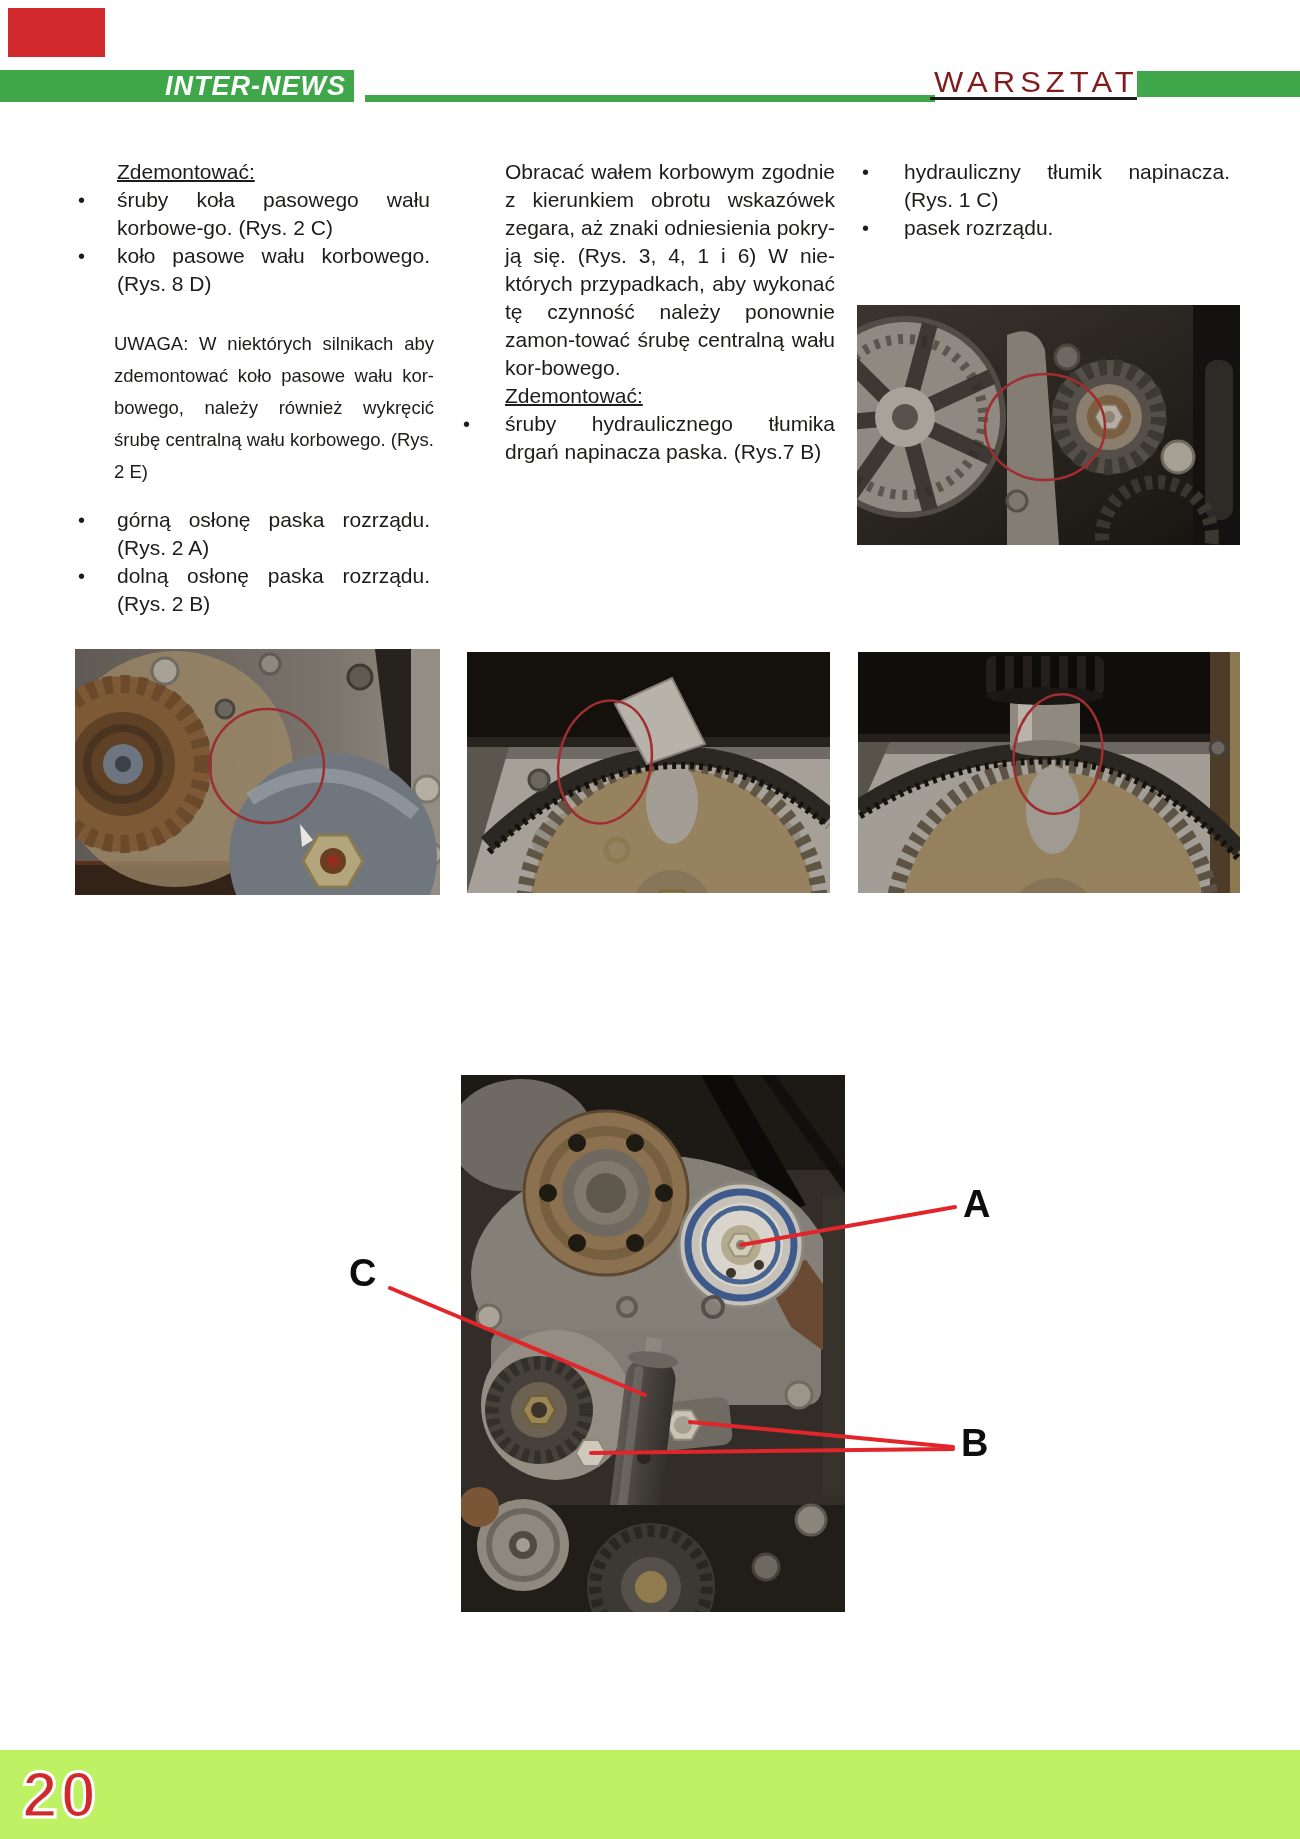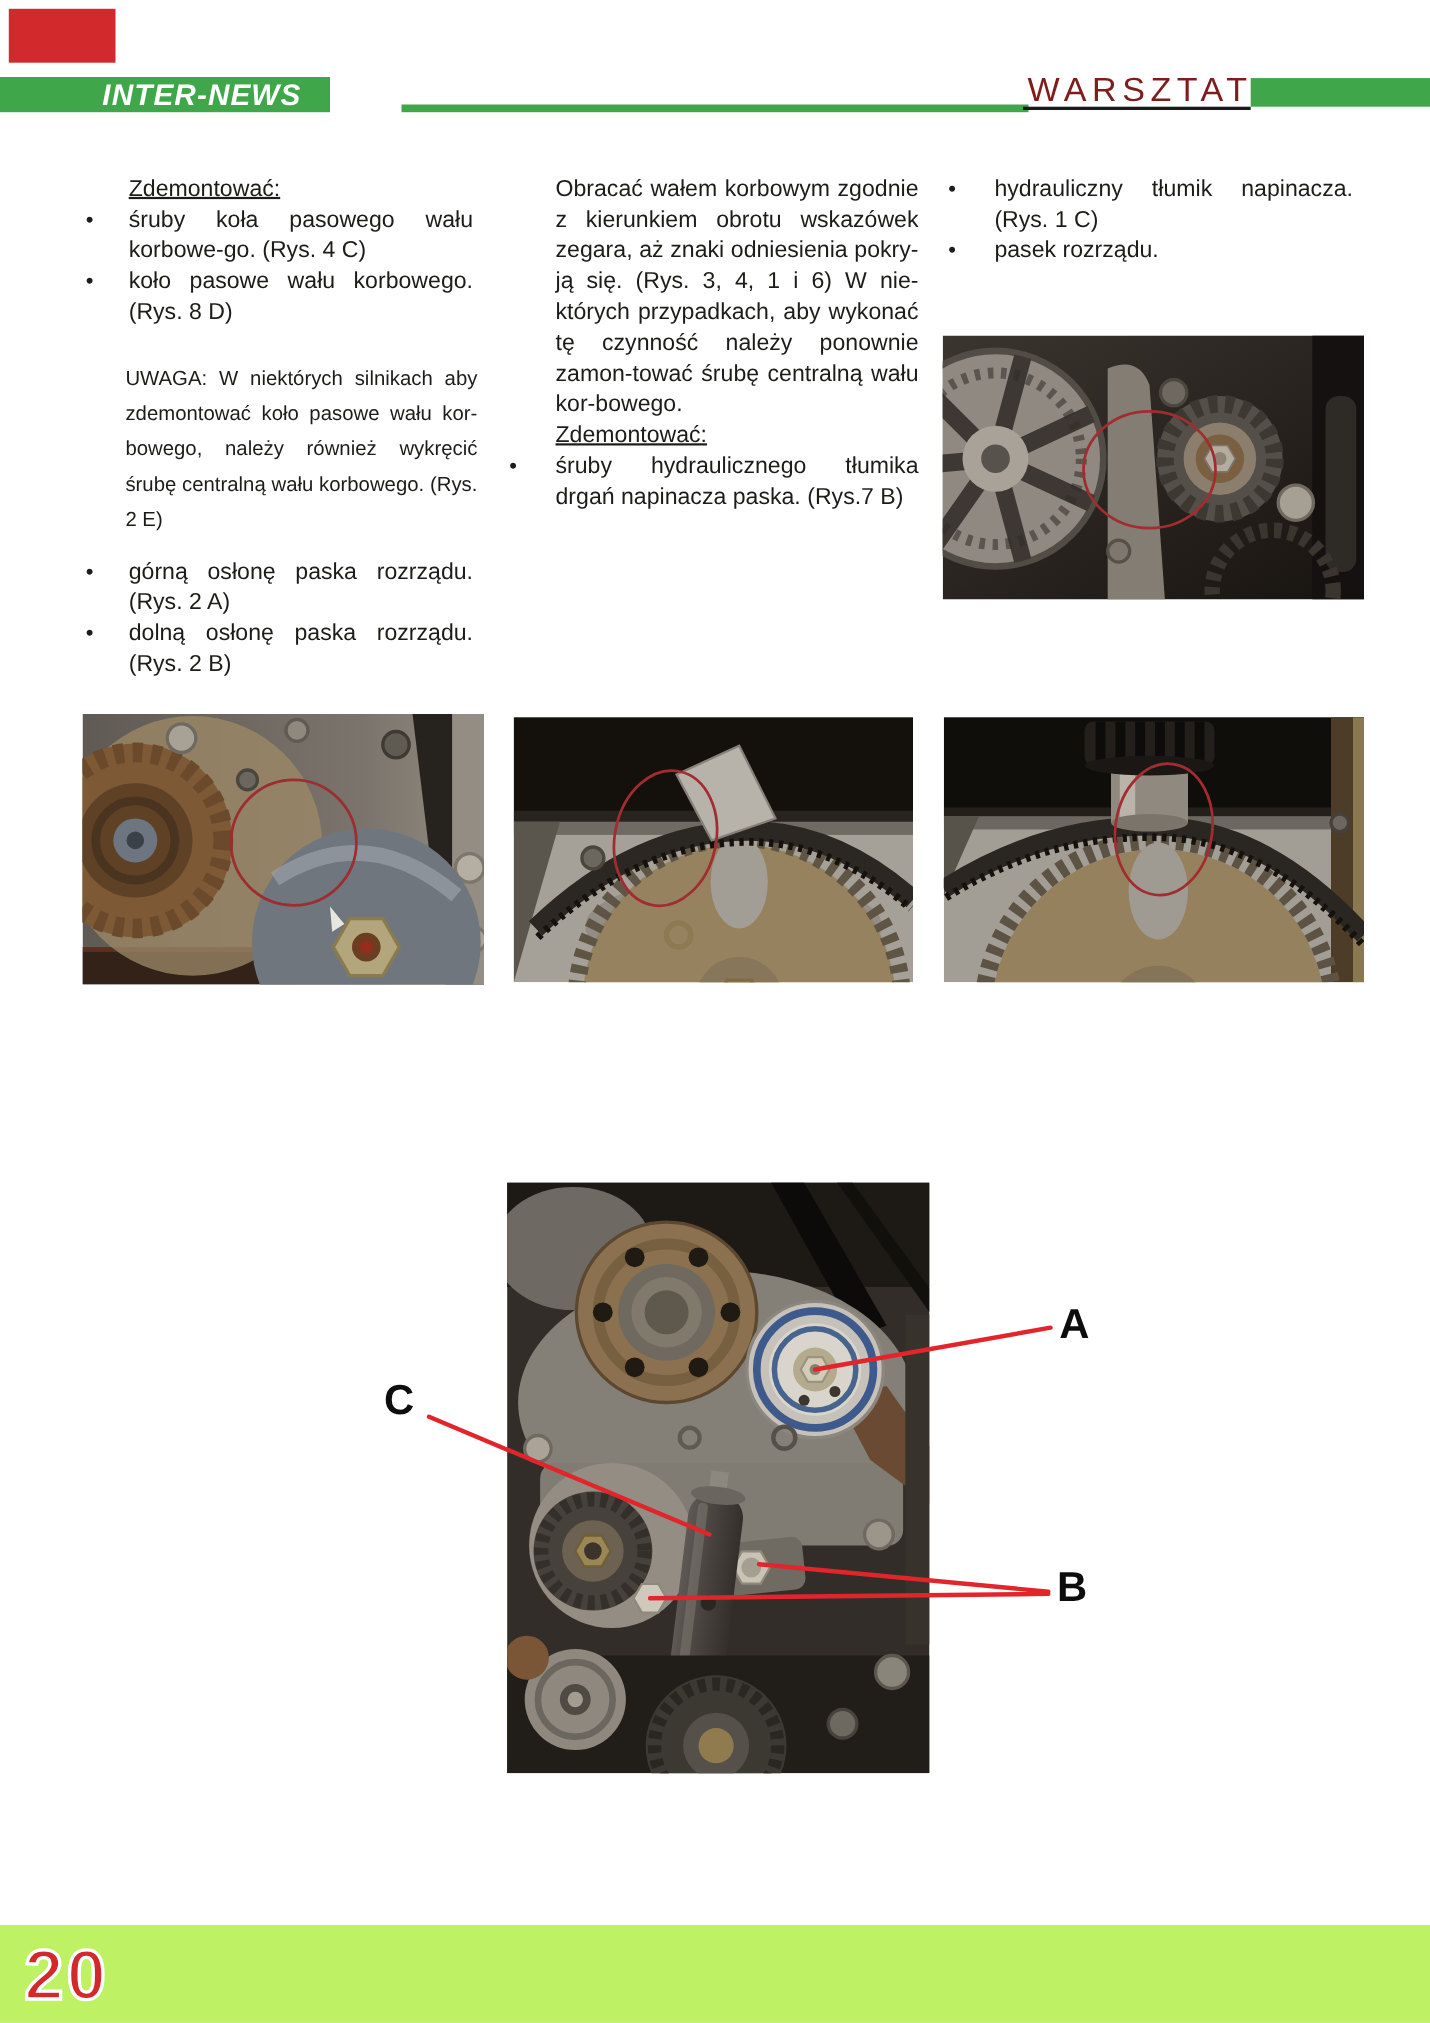--- a/index.html
+++ b/index.html
@@ -3,21 +3,21 @@
 <meta charset="utf-8">
 <style>
   html,body{margin:0;padding:0;}
   body{background:#ffffff;font-family:"Liberation Sans",sans-serif;}
   .page{position:relative;width:1300px;height:1839px;background:#ffffff;overflow:hidden;color:#1c1c1a;}
 
   
   .corner-box{position:absolute;left:8px;top:8px;width:97px;height:49px;background:#d2292c;}
 
   
-  .hdr-green-left{position:absolute;left:0;top:70px;width:300px;height:32px;background:#3fa64a;display:flex;align-items:center;justify-content:flex-end;padding-right:26px;box-sizing:border-box;}
+  .hdr-green-left{position:absolute;left:0;top:70px;width:354px;height:32px;background:#3fa64a;display:flex;align-items:center;justify-content:flex-end;padding-right:8px;box-sizing:border-box;}
   .brand-left{color:#ffffff;font-weight:800;font-style:italic;font-size:27px;letter-spacing:1px;white-space:nowrap;}
   .hdr-green-line{position:absolute;left:365px;top:95px;width:570px;height:7px;background:#3fa64a;}
   .hdr-warsztat{position:absolute;left:934px;top:64px;width:200px;height:34px;color:#7f1d1d;font-size:31px;font-weight:400;letter-spacing:5px;white-space:nowrap;transform:scaleY(0.98);}
   .hdr-black-line{position:absolute;left:930px;top:97px;width:207px;height:3px;background:#1a1a1a;}
   .hdr-green-right{position:absolute;left:1137px;top:71px;width:163px;height:26px;background:#3fa64a;}
 
   
   .col{position:absolute;font-size:21px;line-height:28px;}
   .col1{left:78px;top:158px;width:352px;}
   .col2{left:463px;top:158px;width:374px;}
@@ -62,21 +62,21 @@
   </div>
   <div class="hdr-green-line"></div>
   <div class="hdr-warsztat">WARSZTAT</div>
   <div class="hdr-black-line"></div>
   <div class="hdr-green-right"></div>
 
   <div class="col col1">
     <div class="heading">Zdemontować:</div>
     <div class="bullet">
       <span class="bm">•</span>
-      <span class="bt">śruby koła pasowego wału korbowe-go. (Rys. 4 C)</span>
+      <span class="bt">śruby koła pasowego wału korbowe-go. (Rys. 2 C)</span>
     </div>
     <div class="bullet">
       <span class="bm">•</span>
       <span class="bt">koło pasowe wału korbowego. (Rys. 8 D)</span>
     </div>
     <div class="note">UWAGA: W niektórych silnikach aby zdemontować koło pasowe wału kor-bowego, należy również wykręcić śrubę centralną wału korbowego. (Rys. 2 E)</div>
     <div class="bullet b-bottom">
       <span class="bm">•</span>
       <span class="bt">górną osłonę paska rozrządu. (Rys. 2 A)</span>
     </div>

